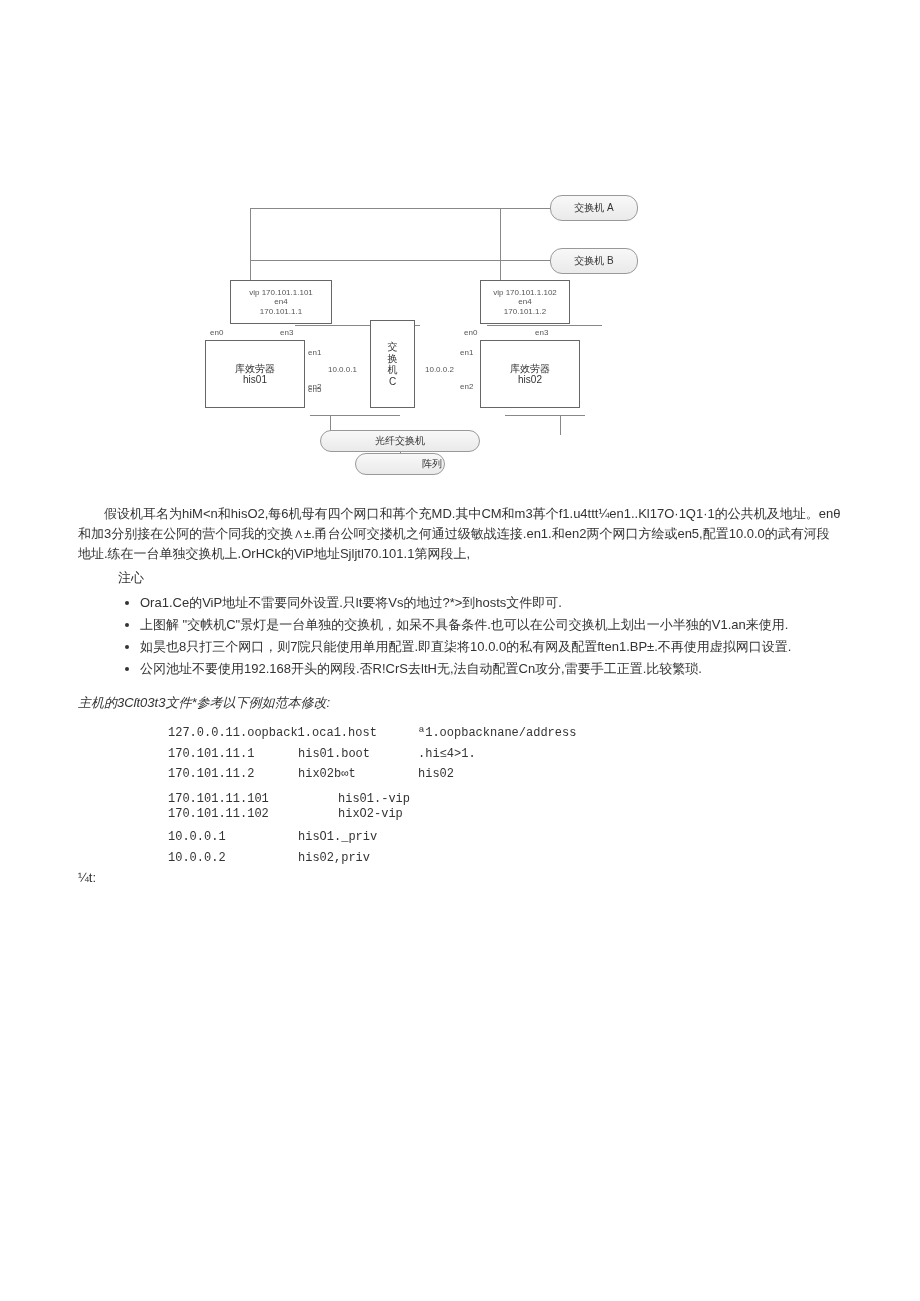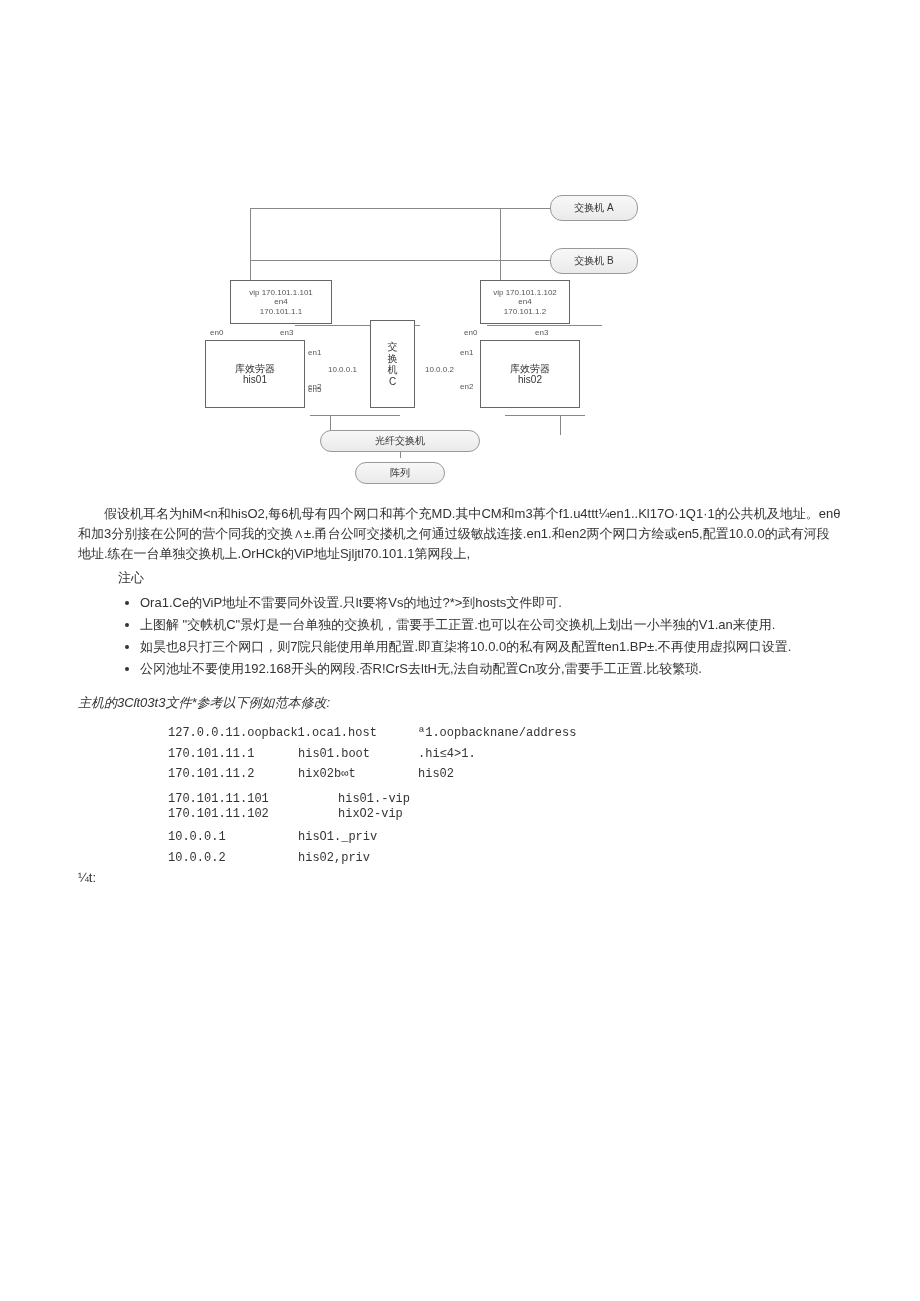--- a/index.html
+++ b/index.html
@@ -136,31 +136,31 @@
     <div class="dbox" style="left:280px; top:150px; width:100px; height:68px;">
       <span>库效劳器</span>
       <span>his02</span>
     </div>
 
     <div class="dbox gradbox" style="left:120px; top:240px; width:160px; height:22px;">
       <span>光纤交换机</span>
     </div>
     <div class="line" style="left:200px; top:262px; width:1px; height:6px;"></div>
 
-    <div class="dbox gradbox" style="left:155px; top:272px; width:90px; height:22px;">
+    <div class="dbox gradbox" style="left:155px; top:263px; width:90px; height:22px;align-items:flex-end;">
       <span>阵列</span>
     </div>
   </div>
 
   <p class="para indent1">假设机耳名为hiM&lt;n和hisO2,每6机母有四个网口和苒个充MD.其中CM和m3苒个f1.u4ttt¼en1..Kl17O·1Q1·1的公共机及地址。enθ和加3分别接在公阿的营个同我的交换∧±.甬台公呵交搂机之何通过级敏战连接.en1.和en2两个网口方绘或en5,配置10.0.0的武有河段地址.练在一台单独交换机上.OrHCk的ViP地址Sjljtl70.101.1第网段上,</p>
   <p class="para" style="padding-left:40px;">注心</p>
 
   <ul class="bul">
     <li>Ora1.Ce的ViP地址不雷要同外设置.只lt要将Vs的地过?*&gt;到hosts文件即可.</li>
-    <li>上图解 "交帙机C"景灯是一台单独的交换机，雷要手工正置.也可以在公司交换机上划出一小半独的V1.an来使用.</li>
+    <li>上图解 "交帙机C"景灯是一台单独的交换机，如呆不具备条件.也可以在公司交换机上划出一小半独的V1.an来使用.</li>
     <li>如昊也8只打三个网口，则7院只能使用单用配置.即直柒将10.0.0的私有网及配置ften1.BP±.不再使用虚拟网口设置.</li>
     <li>公冈池址不要使用192.168开头的网段.否R!CrS去ltH无,法自动配置Cn攻分,雷要手工正置.比较繁琐.</li>
   </ul>
 
   <p class="para" style="margin-top:14px; margin-bottom:10px;font-style:italic;">主机的3Cſt03t3文件*参考以下例如范本修改:</p>
 
   <div class="hosts">
     <div class="row">
       <div class="c1" style="width:250px;">127.0.0.11.oopback1.oca1.host</div>
       <div class="c3">ª1.oopbacknane/address</div>

